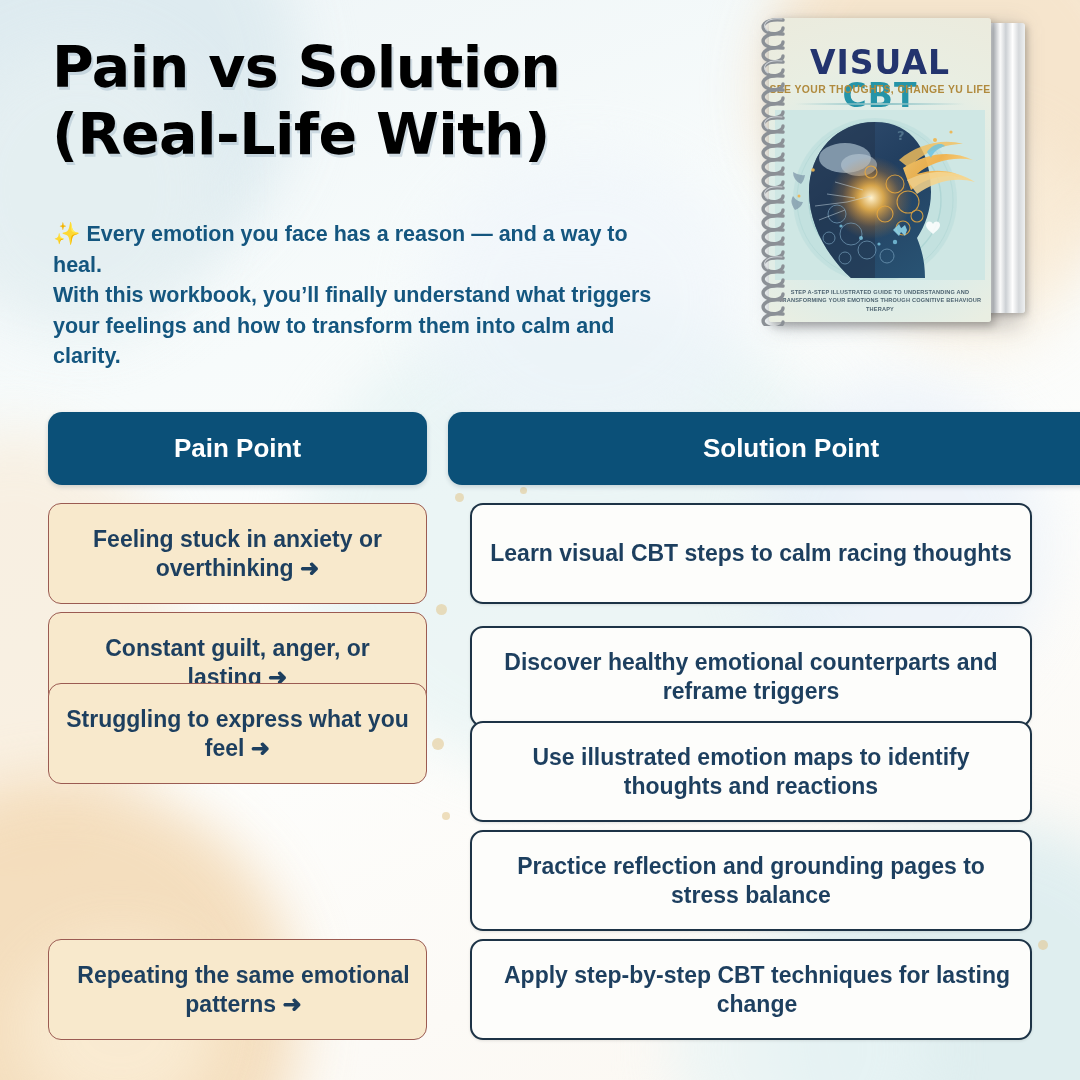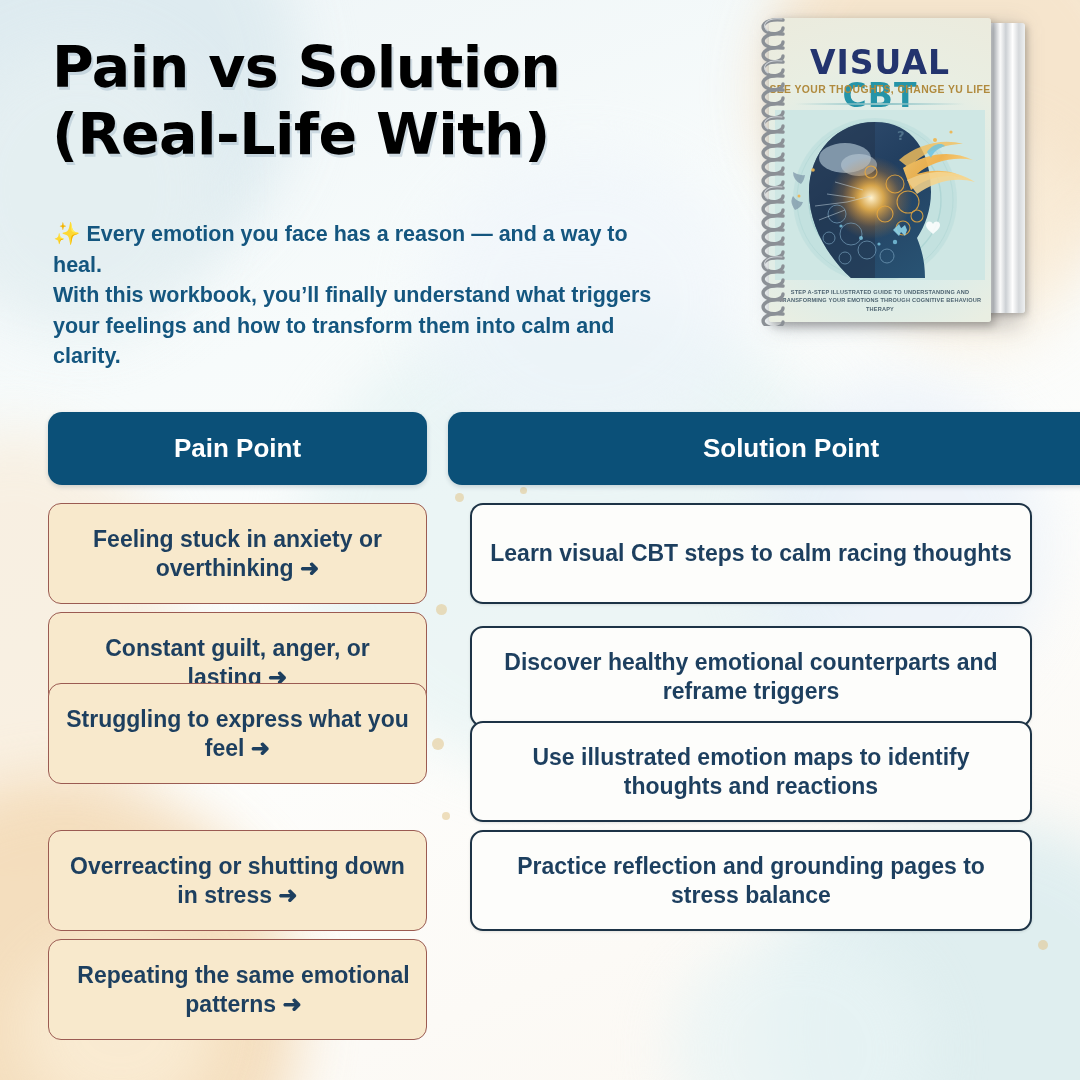--- a/index.html
+++ b/index.html
@@ -335,33 +335,33 @@
 
   <div class="card card-pain r0">
       <span>Feeling stuck in anxiety or overthinking ➜</span>
     </div>
   <div class="card card-pain r1">
       <span>Constant guilt, anger, or lasting ➜</span>
     </div>
   <div class="card card-pain r2">
       <span>Struggling to express what you feel ➜</span>
     </div>
-  <div class="card card-pain r3">
-      <span>Overreacting or shutting down in stress ➜</span>
-    </div>
   <div class="card card-pain r4">
       <span>Repeating the same emotional patterns ➜</span>
     </div>
 
   <div class="card card-sol r0">
       <span>Learn visual CBT steps to calm racing thoughts</span>
     </div>
   <div class="card card-sol r1">
       <span>Discover healthy emotional counterparts and reframe triggers</span>
     </div>
   <div class="card card-sol r2">
       <span>Use illustrated emotion maps to identify thoughts and reactions</span>
     </div>
   <div class="card card-sol r3">
       <span>Practice reflection and grounding pages to stress balance</span>
     </div>
+  <div class="card card-sol r4">
+      <span>Apply step-by-step CBT techniques for lasting change</span>
+    </div>
 
 </div>
 
 </body></html>

